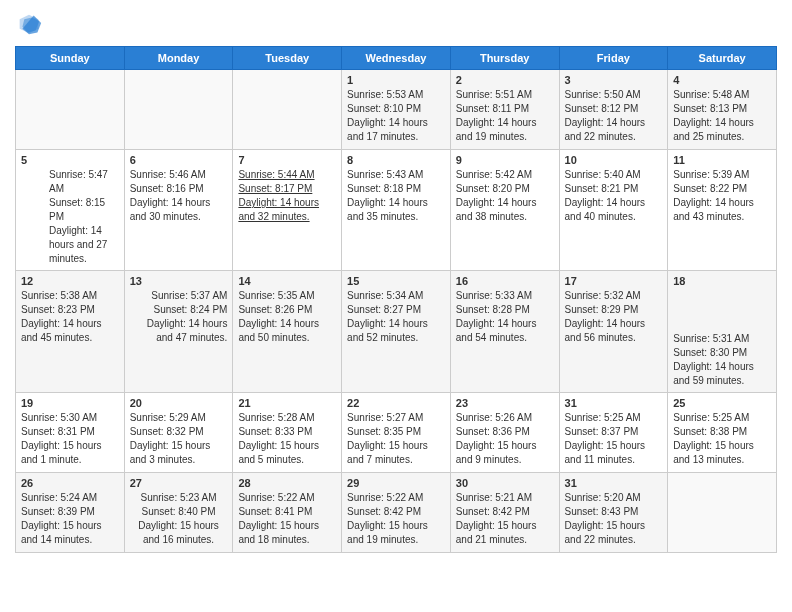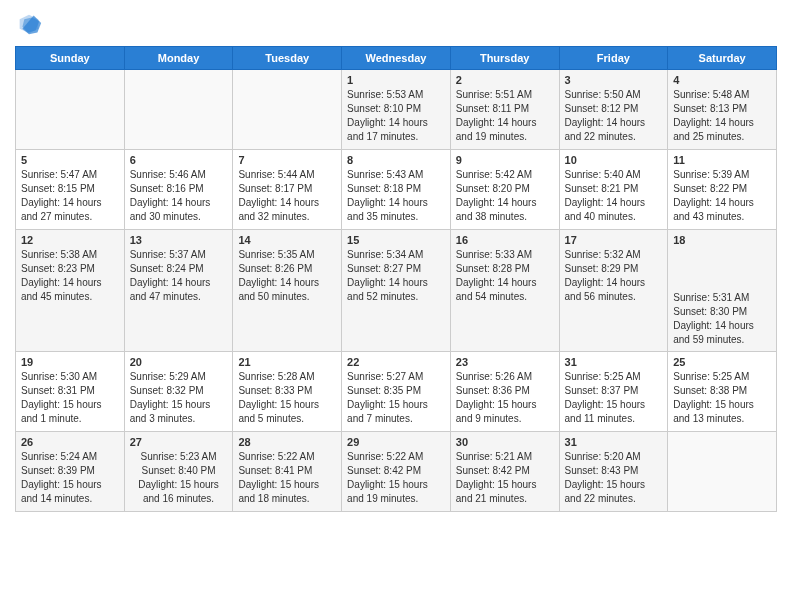--- a/index.html
+++ b/index.html
@@ -166,33 +166,33 @@
           <td>
             <span class="day-number">4</span>
             <div class="cell-info" style="white-space: pre-line;">Sunrise: 5:48 AM
 Sunset: 8:13 PM
 Daylight: 14 hours and 25 minutes.</div>
           </td>
         </tr>
         <tr>
           <td>
             <span class="day-number">5</span>
-            <div class="cell-info" style="white-space: pre-line;">Sunrise: 5:47 AM
+            <div class="cell-info" style="white-space: pre-line; margin-left: 28px;">Sunrise: 5:47 AM
 Sunset: 8:15 PM
 Daylight: 14 hours and 27 minutes.</div>
           </td>
           <td>
             <span class="day-number">6</span>
             <div class="cell-info" style="white-space: pre-line;">Sunrise: 5:46 AM
 Sunset: 8:16 PM
 Daylight: 14 hours and 30 minutes.</div>
           </td>
           <td>
             <span class="day-number">7</span>
-            <div class="cell-info" style="white-space: pre-line;">Sunrise: 5:44 AM
+            <div class="cell-info" style="white-space: pre-line; text-decoration: underline;">Sunrise: 5:44 AM
 Sunset: 8:17 PM
 Daylight: 14 hours and 32 minutes.</div>
           </td>
           <td>
             <span class="day-number">8</span>
             <div class="cell-info" style="white-space: pre-line;">Sunrise: 5:43 AM
 Sunset: 8:18 PM
 Daylight: 14 hours and 35 minutes.</div>
           </td>
           <td>
@@ -216,21 +216,21 @@
         </tr>
         <tr>
           <td>
             <span class="day-number">12</span>
             <div class="cell-info" style="white-space: pre-line;">Sunrise: 5:38 AM
 Sunset: 8:23 PM
 Daylight: 14 hours and 45 minutes.</div>
           </td>
           <td>
             <span class="day-number">13</span>
-            <div class="cell-info" style="white-space: pre-line;">Sunrise: 5:37 AM
+            <div class="cell-info" style="white-space: pre-line; text-align: right;">Sunrise: 5:37 AM
 Sunset: 8:24 PM
 Daylight: 14 hours and 47 minutes.</div>
           </td>
           <td>
             <span class="day-number">14</span>
             <div class="cell-info" style="white-space: pre-line;">Sunrise: 5:35 AM
 Sunset: 8:26 PM
 Daylight: 14 hours and 50 minutes.</div>
           </td>
           <td>

